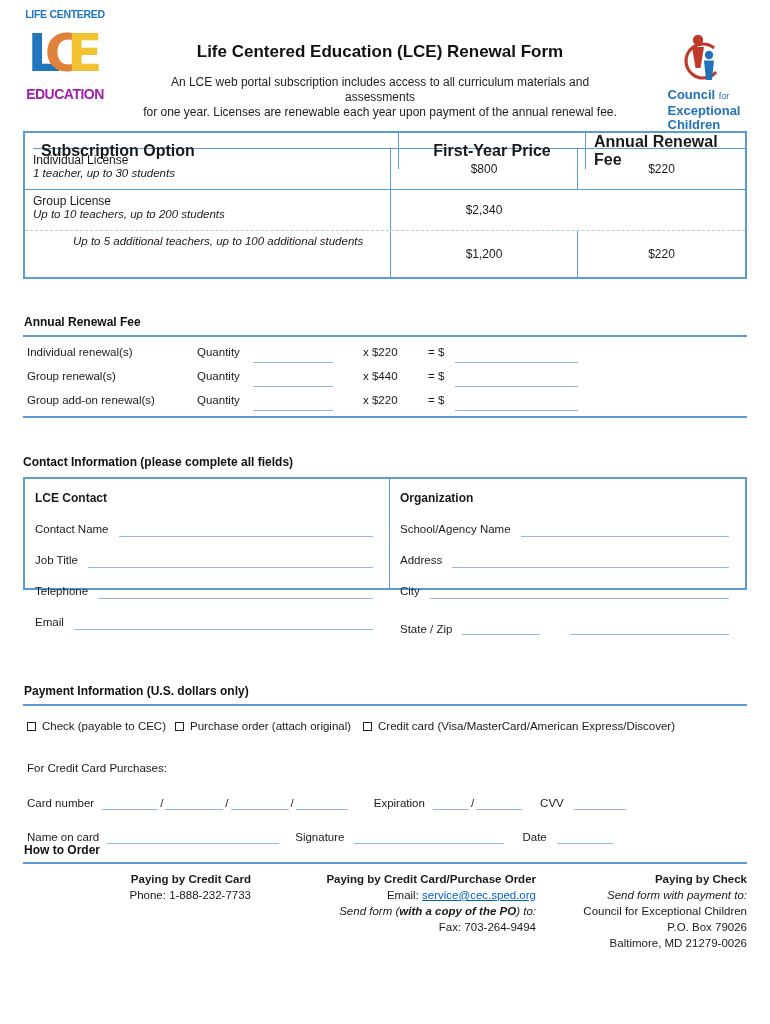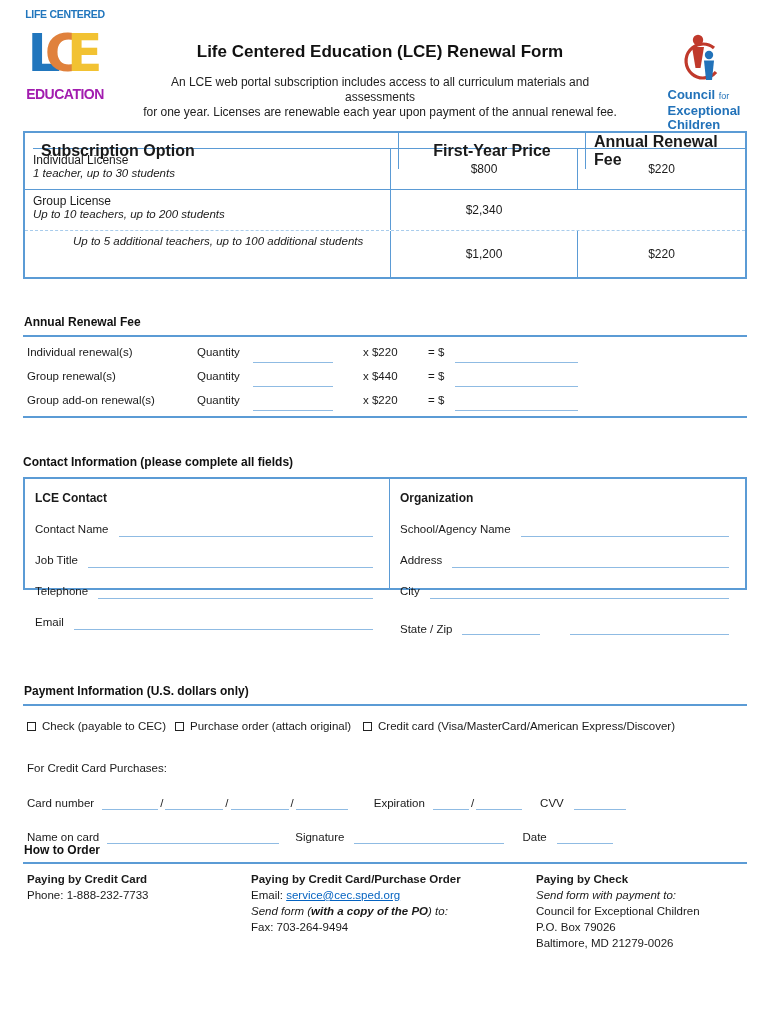--- a/index.html
+++ b/index.html
@@ -89,21 +89,21 @@
   .pay-row { display:flex; align-items:flex-end; padding-left:4px; }
   .pay-row .lbl { white-space:nowrap; padding-bottom:1px; }
   .pay-row .line { border-bottom:1.5px solid #8FBBE3; height:14px; }
   .pay-row .slash { padding:0 2px 1px 2px; }
   .row-card { margin-top:22px; }
   .row-name { margin-top:20px; }
 
   
   .order { position:absolute; left:23px; top:843px; width:724px; }
   .order .sec-title { padding:0 0 5px 1px; }
-  .order-cols { display:flex; margin-top:7px; }
+  .order-cols { display:flex; margin-top:7px;text-align:right; }
   .oc { line-height:16px; font-size:11.5px; }
   .oc-0 { width:228px; padding-left:4px; }
   .oc-1 { width:285px; }
   .oc-2 { flex:1; }
   .oc-heading { font-weight:bold; }
   .italic { font-style:italic; }
   .bold-italic { font-style:italic; font-weight:bold; }
   .link { color:#0563C1; text-decoration:underline; cursor:pointer; }
 </style>
 </head>

